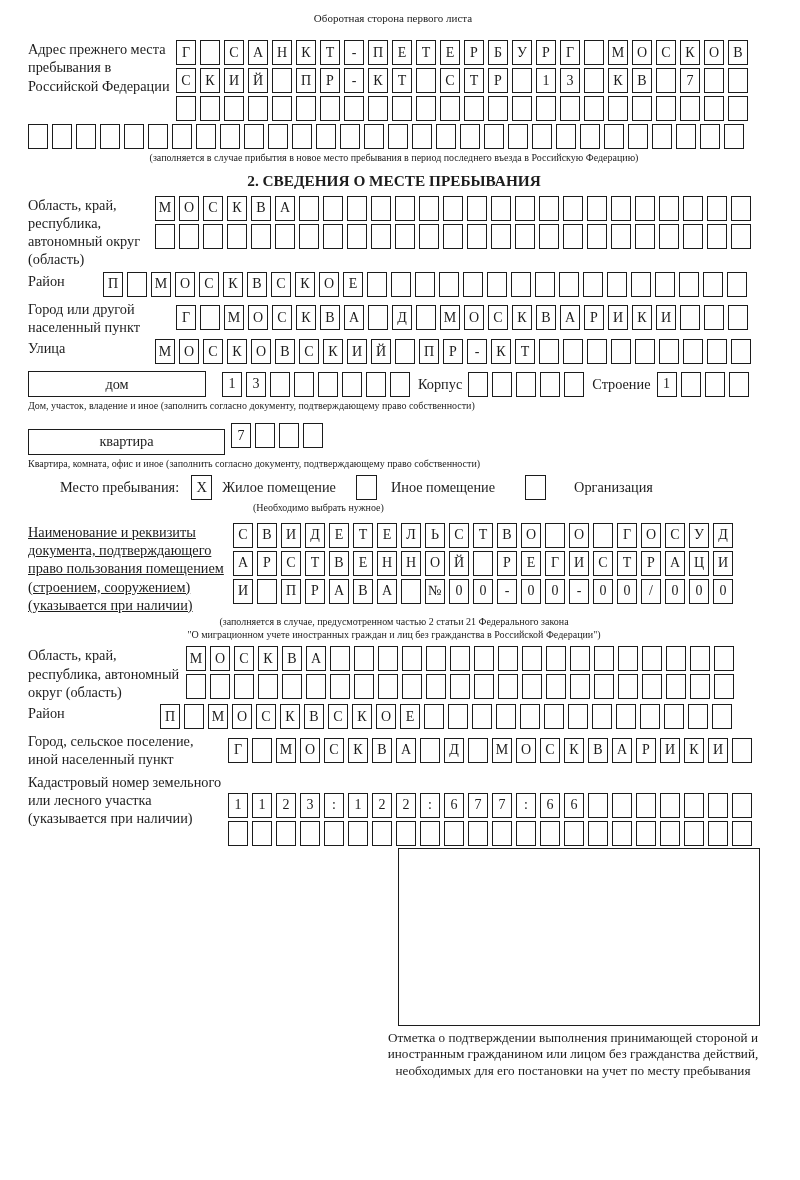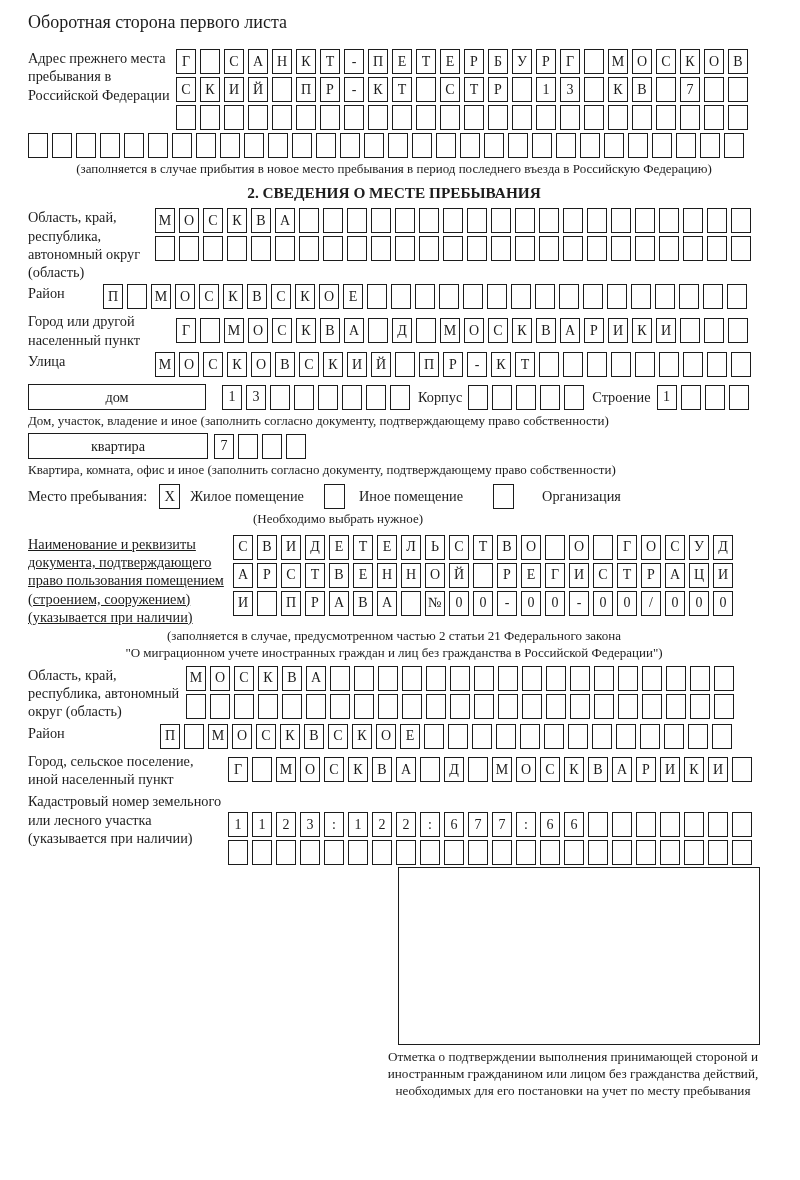--- a/index.html
+++ b/index.html
@@ -5,57 +5,57 @@
   * { box-sizing: border-box; }
   html, body { margin: 0; padding: 0; }
   body {
     width: 800px; height: 1180px;
     background: #ffffff; color: #1c1c1c;
     font-family: "Liberation Serif", "DejaVu Serif", serif;
     overflow: hidden;
   }
   .page { padding: 12px 40px 0 28px; }
 
-  .hdr { text-align: left; font-size: 18px; padding-right: 2px; }
+  .hdr { text-align: center; font-size: 11px; padding-right: 2px; }
 
   .cells { display: flex; gap: 4px; }
   .cells-col { display: flex; flex-direction: column; gap: 3px; }
   .cell {
     flex: 0 0 auto; width: 20px; height: 25px;
     border: 1.5px solid #1c1c1c; background: #fff;
     display: inline-flex; align-items: center; justify-content: center;
     font-size: 14px; line-height: 1;
   }
 
   .field { display: flex; align-items: flex-start; }
   .field.vcenter { align-items: center; }
   .label { font-size: 14.3px; line-height: 1.28; flex: 0 0 auto; padding-right: 6px; }
   .w148 { width: 148px; } .w127 { width: 127px; } .w75 { width: 75px; }
   .w205 { width: 205px; text-decoration: underline; } .w158 { width: 158px; } .w132 { width: 132px; } .w200 { width: 200px; }
 
-  .note { font-size: 13px; line-height: 1.25; }
+  .note { font-size: 10px; line-height: 1.25; }
   .center { text-align: center; }
   .sec-title { text-align: center; font-weight: bold; font-size: 15.3px; }
 
   .inline-row { display: flex; align-items: center; }
   .box-label {
     height: 26px; border: 1.5px solid #1c1c1c;
     display: flex; align-items: center; justify-content: center;
     font-size: 14.3px; flex: 0 0 auto;
   }
   .house-box { width: 178px; margin-right: 16px; }
-  .apt-box { width: 180px; margin-right: 6px; }
+  .apt-box { width: 197px; margin-right: 6px; margin-top: 12px; }
   .small-lbl { font-size: 14.3px; margin: 0 6px 0 8px; }
 
   .chk {
     width: 21px; height: 25px; border: 1.5px solid #1c1c1c; flex: 0 0 auto;
     display: inline-flex; align-items: center; justify-content: center;
     font-size: 14.5px;
   }
-  .stay-row { display: flex; align-items: center; font-size: 14.3px; }
+  .stay-row { display: flex; align-items: center; font-size: 14.3px; margin-left: 32px; }
 
   .mt2 { margin-top: 2px; } .mt3 { margin-top: 3px; } .mt4 { margin-top: 4px; }
   .mt5 { margin-top: 5px; } .mt6 { margin-top: 6px; } .mt7 { margin-top: 7px; }
   .mt8 { margin-top: 8px; } .mt16 { margin-top: 16px; }
 
   .cad-cells { margin-top: 20px; }
 
   .stamp-box { width: 362px; height: 178px; border: 1.6px solid #1c1c1c; margin-left: 370px; }
   .stamp-caption {
     width: 410px; margin-left: 340px; margin-top: 4px;

